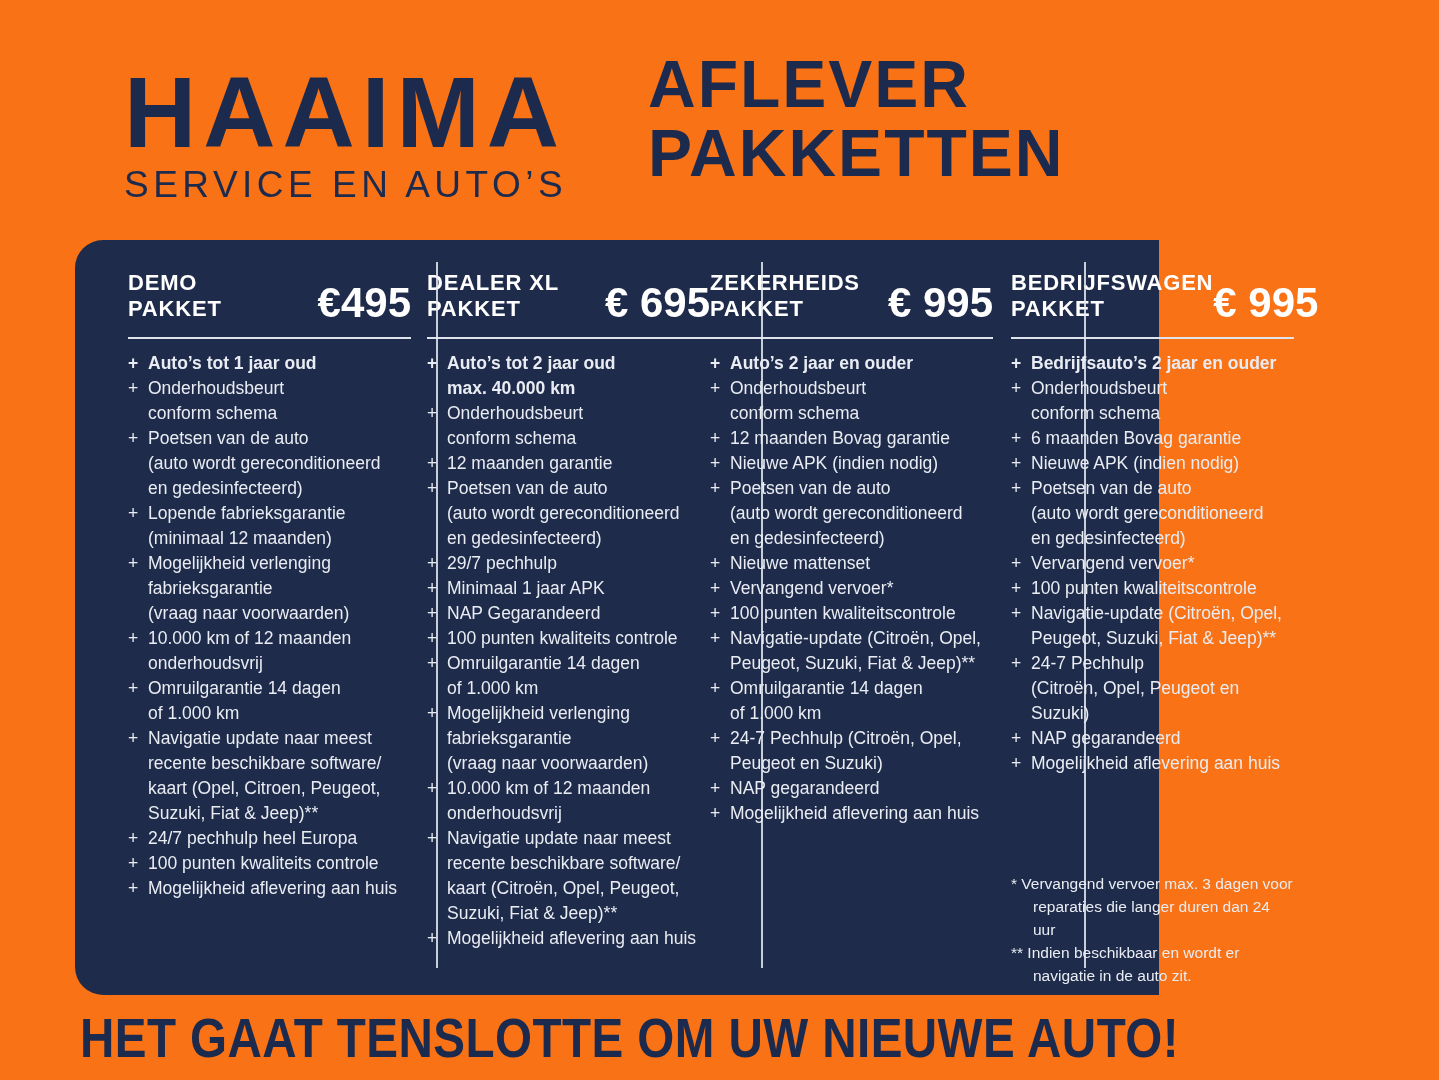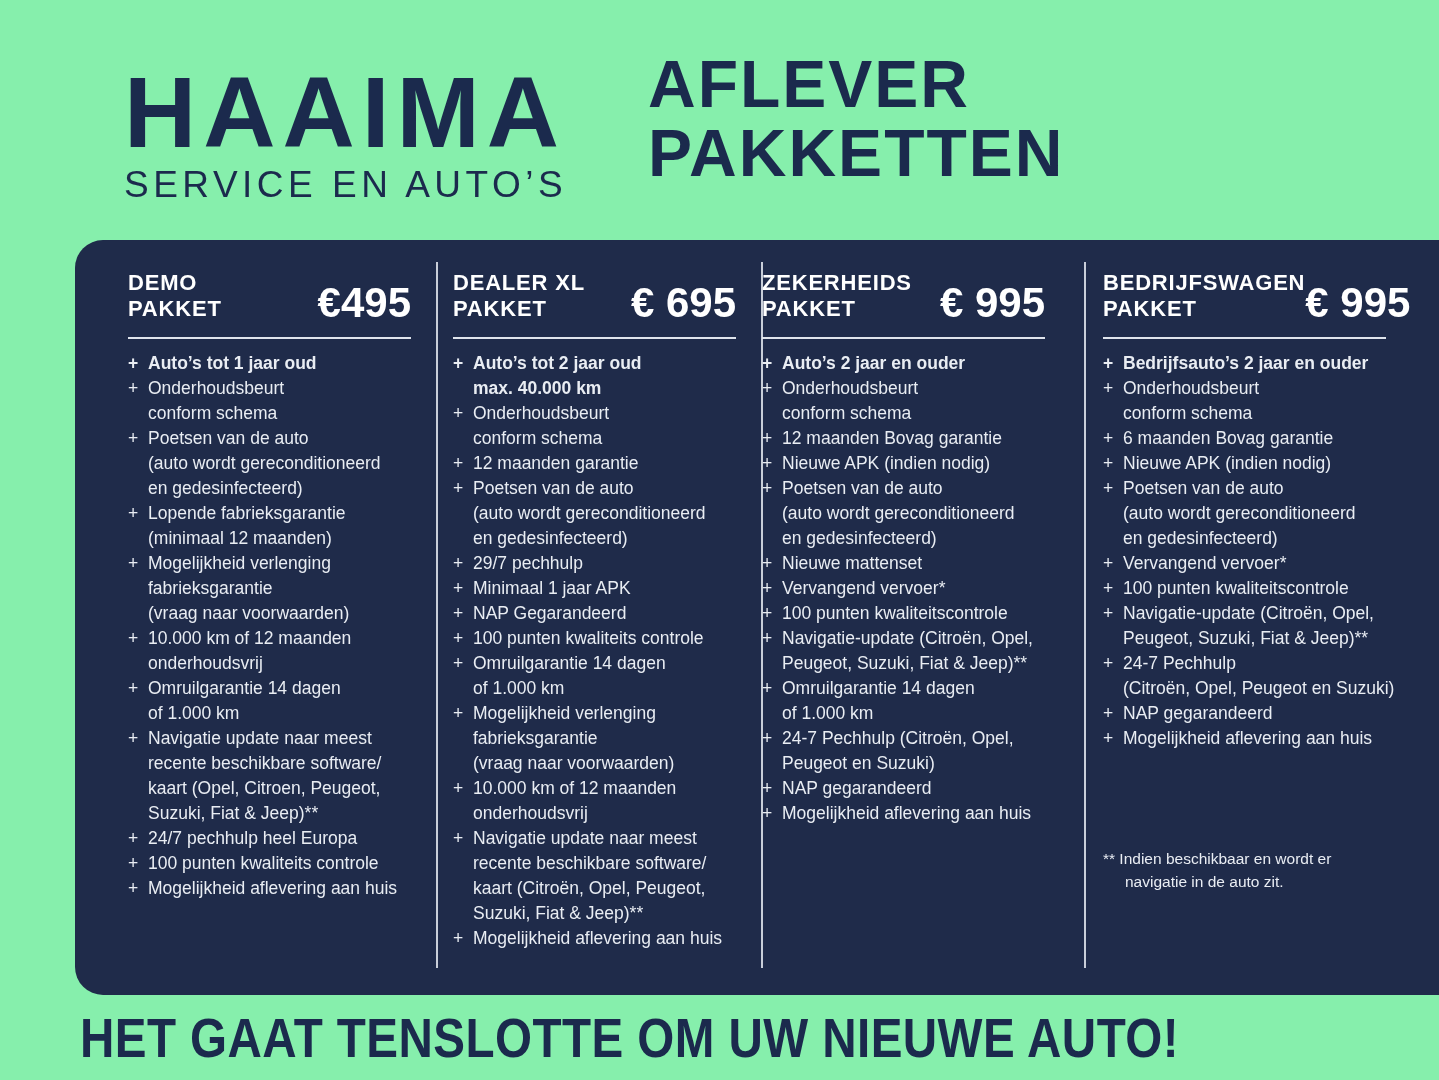--- a/index.html
+++ b/index.html
@@ -1,20 +1,20 @@
 <!DOCTYPE html>
 <html><head>
 <meta charset="utf-8">
 <style>
   html, body { margin: 0; padding: 0; background: #ffffff; }
   .canvas {
     position: relative;
     width: 1439px;
     height: 1080px;
-    background: #86efac;
+    background: #f97316;
     overflow: hidden;
     font-family: "Liberation Sans", "DejaVu Sans", sans-serif;
   }
 
   
   .logo { position: absolute; left: 124px; top: 62px; color: #1b2a4d; }
   .logo-name {
     font-size: 100px; font-weight: 800; letter-spacing: 7px;
     line-height: 1; color: #1b2a4d;
   }
@@ -24,21 +24,21 @@
   }
   .page-title {
     position: absolute; left: 648px; top: 50px;
     font-size: 66px; font-weight: 800; letter-spacing: 2px;
     line-height: 1.05; color: #1b2a4d; white-space: pre-line;
   }
 
   
   .panel {
     position: absolute; left: 75px; top: 240px;
-    width: 1364px; height: 755px;
+    width: 1084px; height: 755px;
     background: #1f2b4a;
     border-radius: 28px 0 0 28px;
     color: #e9edf3;
   }
   .cols { display: flex; height: 100%; }
   .col { box-sizing: border-box; padding-top: 30px; }
   .col-1 { width: 362px; padding-left: 53px; }
   .col-2 { width: 325px; padding-left: 16px; }
   .col-3 { width: 323px; }
   .col-4 { width: 354px; padding-left: 18px; }
@@ -370,20 +370,22 @@
             <li class="item">
               <span class="plus">+</span>
               <span class="item-text">NAP gegarandeerd</span>
             </li>
             <li class="item">
               <span class="plus">+</span>
               <span class="item-text">Mogelijkheid aflevering aan huis</span>
             </li>
           </ul>
     <div class="footnotes">
+            <div class="footnote">* Vervangend vervoer max. 3 dagen voor
+reparaties die langer duren dan 24 uur</div>
             <div class="footnote">** Indien beschikbaar en wordt er
 navigatie in de auto zit.</div>
           </div>
   </div>
 </div>
     <div class="sep sep-1"></div>
     <div class="sep sep-2"></div>
     <div class="sep sep-3"></div>
   </div>
 

